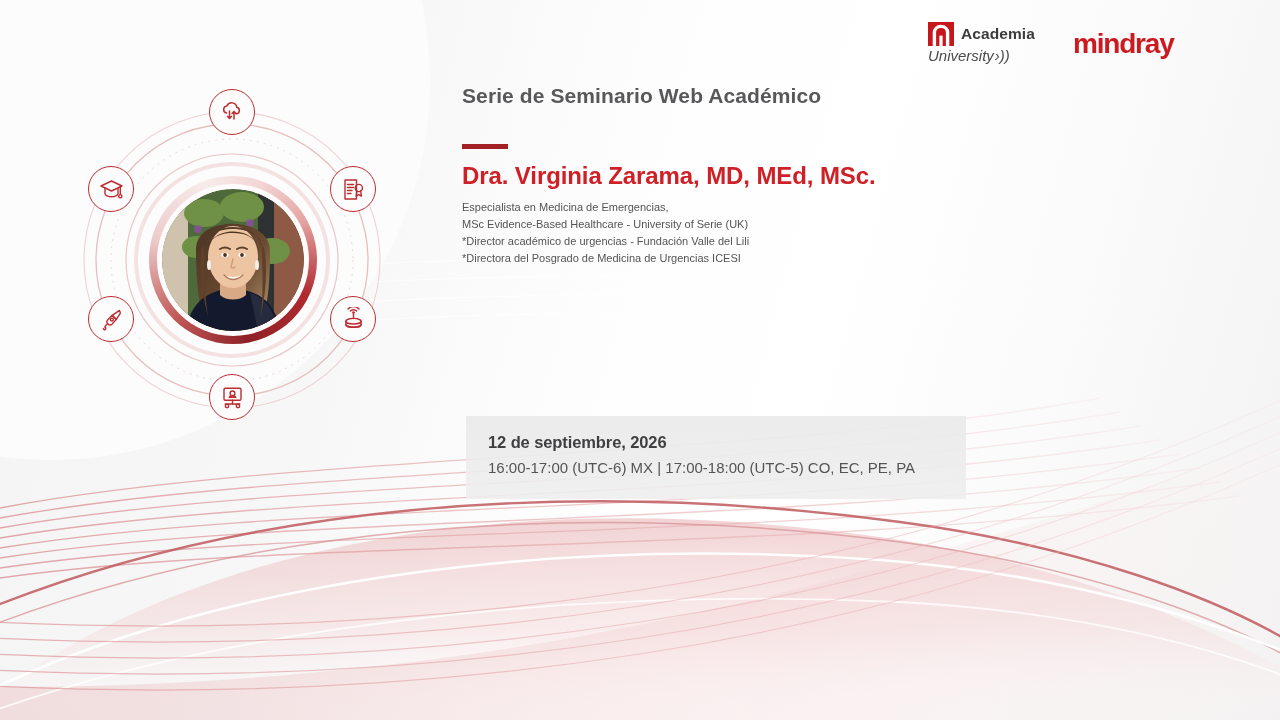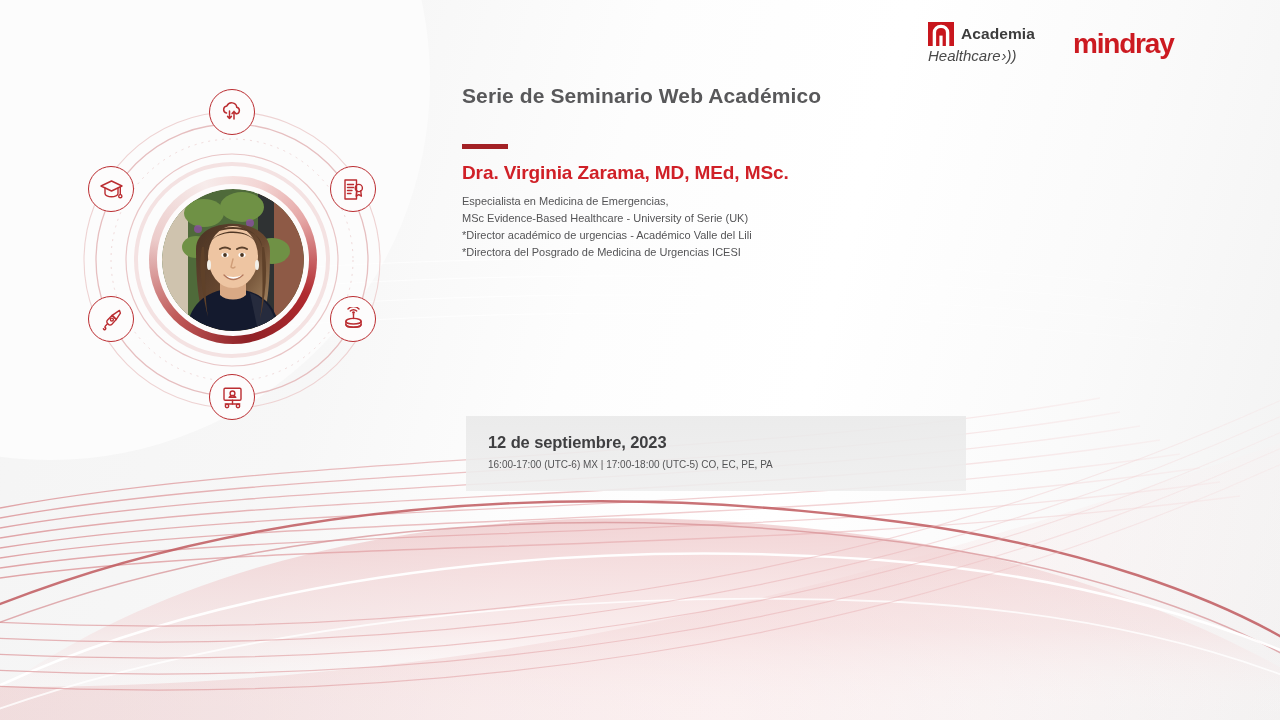--- a/index.html
+++ b/index.html
@@ -82,36 +82,36 @@
   .main-title {
     margin-top:30px;
     font-size:34.5px; font-weight:bold; color:#4c4c4e;
     line-height:1.18; letter-spacing:-.2px; max-width:690px;
   }
   .divider {
     margin-top:36px; width:46px; height:5px; background:#a32125;
   }
   .speaker-name {
     margin-top:13px;
-    font-size:19px; font-weight:bold; color:#d02027; letter-spacing:-.1px;
+    font-size:24px; font-weight:bold; color:#d02027; letter-spacing:-.1px;
   }
   .credentials { margin-top:9px; }
   .credentials div {
     font-size:11px; color:#545456; line-height:1.56;
   }
   .datebox {
     position:absolute; left:4px; top:332px;
     width:500px; padding:17px 22px 19px 22px;
     background:linear-gradient(180deg,rgba(234,234,234,.93) 0%,rgba(238,238,238,.88) 100%);
   }
   .date-title {
     font-size:16.5px; font-weight:bold; color:#3f3f41; letter-spacing:-.1px;
   }
   .date-line {
-    margin-top:5px; font-size:10px; color:#545456; line-height:1.52;
+    margin-top:5px; font-size:15px; color:#545456; line-height:1.52;
   }
 </style>
 </head>
 <body>
 
 <div id="slide">
 
   <div class="arc-tl"></div>
 
   <svg class="bg-top-sheen" viewBox="0 0 1280 460" preserveAspectRatio="none">
@@ -184,21 +184,21 @@
     <div class="academia">
       <div class="academia-row1">
         <svg class="m-mark" viewBox="0 0 26 24">
           <rect x="0" y="0" width="26" height="24" fill="#c8161d"></rect>
           <path d="M6.4,24 L6.4,10.6 C6.4,7.0 9.2,4.4 13,4.4 C16.8,4.4 19.6,7.0 19.6,10.6 L19.6,24" fill="none" stroke="#ffffff" stroke-width="3.4"></path>
           <rect x="11.4" y="13.6" width="3.2" height="10.4" fill="#ffffff"></rect>
         </svg>
         <span class="academia-word">Academia</span>
       </div>
       <div class="academia-row2">
-        <span>Healthcare</span>
+        <span>University</span>
         <span class="wave-glyph">›))</span>
       </div>
     </div>
 
     <svg class="mindray-logo" viewBox="0 0 133 31">
       <text x="0" y="25" font-family="'Liberation Sans', sans-serif" font-size="28" font-weight="bold" fill="#cc1a21" letter-spacing="-1.2">mindray</text>
     </svg>
   </div>
 
   <div class="left-visual">
@@ -344,23 +344,23 @@
     <div class="eyebrow">Serie de Seminario Web Académico</div>
 
 
     <div class="divider"></div>
 
     <div class="speaker-name">Dra. Virginia Zarama, MD, MEd, MSc.</div>
 
     <div class="credentials">
       <div>Especialista en Medicina de Emergencias,</div>
       <div>MSc Evidence-Based Healthcare - University of Serie (UK)</div>
-      <div>*Director académico de urgencias - Académico Valle del Lili</div>
+      <div>*Director académico de urgencias - Fundación Valle del Lili</div>
       <div>*Directora del Posgrado de Medicina de Urgencias ICESI</div>
     </div>
 
     <div class="datebox">
-      <div class="date-title">12 de septiembre, 2023</div>
+      <div class="date-title">12 de septiembre, 2026</div>
       <div class="date-line">16:00-17:00 (UTC-6) MX | 17:00-18:00 (UTC-5) CO, EC, PE, PA</div>
     </div>
   </div>
 
 </div>
 
 </body></html>

